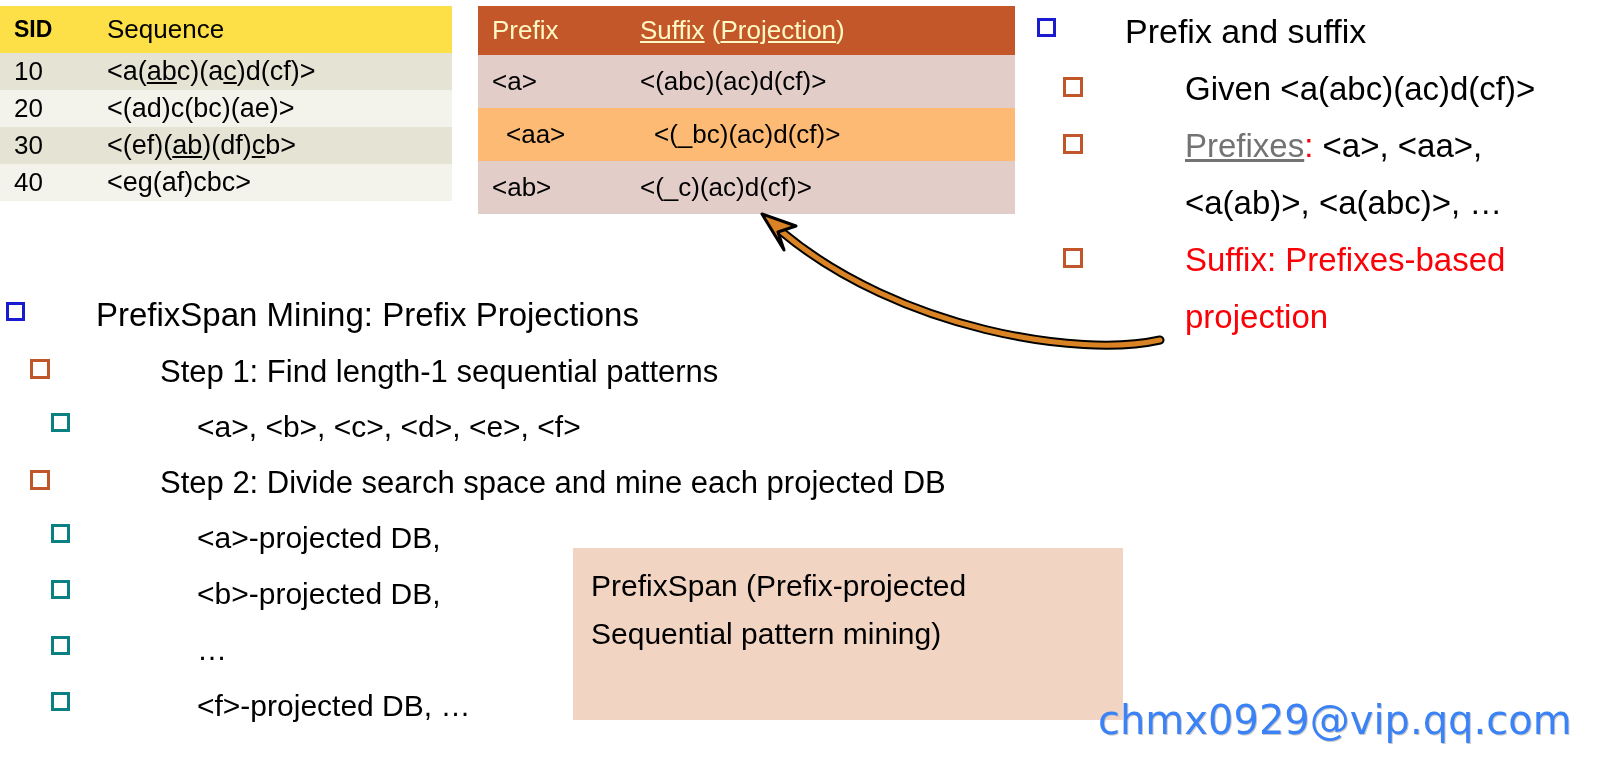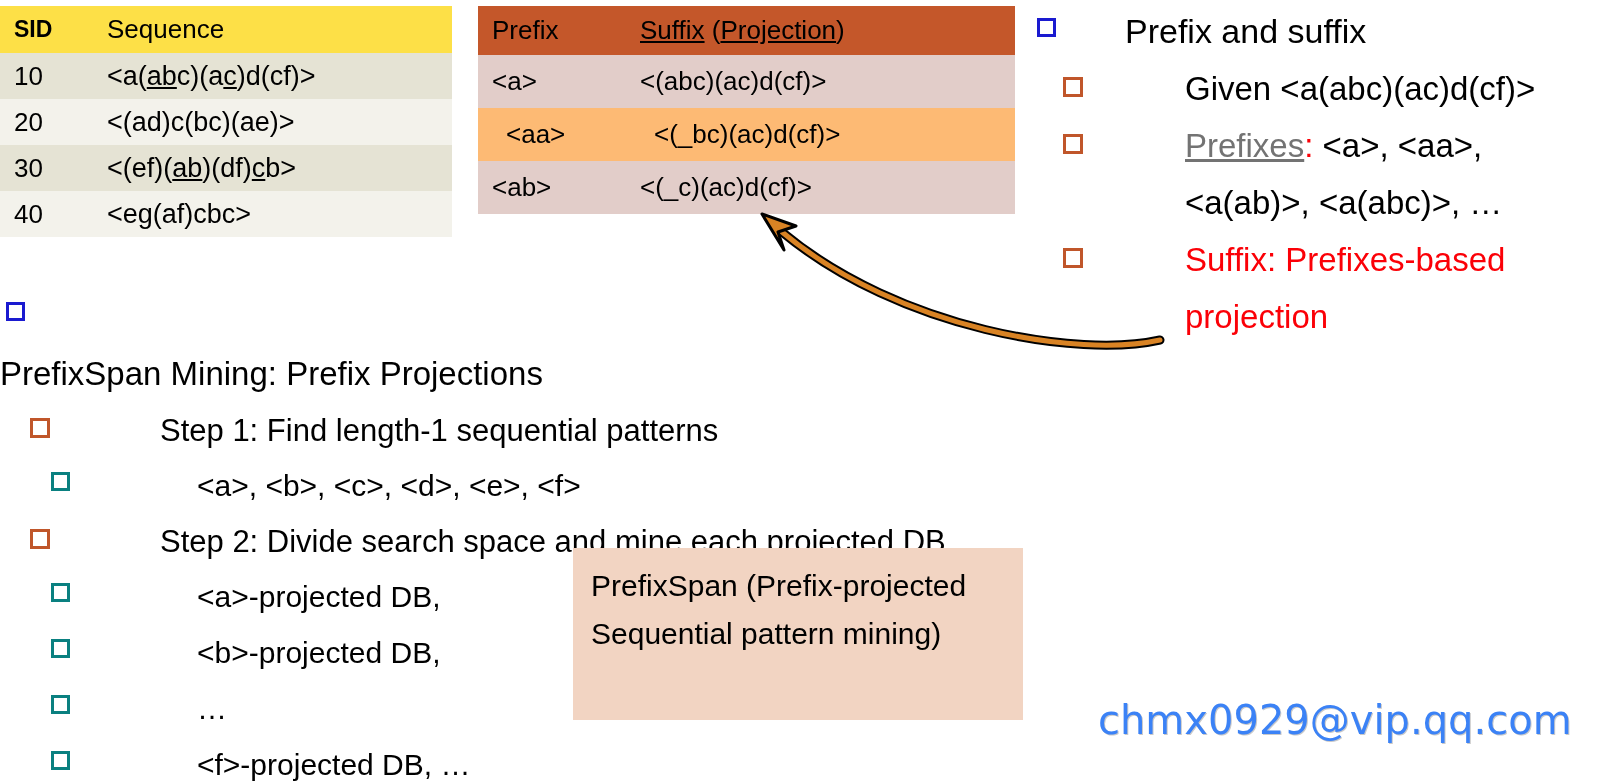--- a/index.html
+++ b/index.html
@@ -38,36 +38,36 @@
   #seq-table { left: 0px; top: 6px; width: 452px; }
   #seq-table col.c1 { width: 93px; }
   #seq-table col.c2 { width: 359px; }
   #seq-table th {
     background: #fde047;
     height: 47px;
     font-size: 26px;
   }
   #seq-table th.sid-h { font-weight: bold; font-size: 23px; }
   #seq-table td {
-    height: 46px;
+    height: 37px;
     font-size: 27px;
   }
   #seq-table tr.odd td { background: #e5e3d4; }
   #seq-table tr.even td { background: #f3f2eb; }
   #seq-table td.sid-cell { font-size: 26px; }
 
   
   #proj-table { left: 478px; top: 6px; width: 537px; }
   #proj-table col.p1 { width: 148px; }
   #proj-table col.p2 { width: 389px; }
   #proj-table th {
     background: #c4572a;
     height: 49px;
     font-size: 26px;
-    color: #000000;
+    color: #fef9c3;
   }
   #proj-table td {
     height: 53px;
     font-size: 26px;
   }
   #proj-table tr.odd td { background: #e2cdc9; }
   #proj-table tr.even td { background: #fdba74; padding-left: 28px; }
 
   
   .blt {
@@ -115,21 +115,21 @@
   }
   .text-cell { flex: 1 1 auto; }
 
   
   #outline {
     position: absolute;
     left: 0px;
     top: 288px;
     width: 1000px;
   }
-  #outline .lvl1 { margin-bottom: 2px; flex-direction: column; }
+  #outline .lvl1 { margin-bottom: 2px; }
   #outline .lvl1 .bullet-cell { width: 64px; justify-content: flex-start; padding-left: 6px; padding-top: 14px; }
   #outline .lvl1 .text-cell { font-size: 33px; line-height: 54px; }
 
   #outline .lvl2 .bullet-cell { width: 104px; justify-content: flex-start; padding-left: 30px; padding-top: 15px; }
   #outline .lvl2 .text-cell { font-size: 31px; line-height: 55px; }
 
   #outline .lvl3 .bullet-cell { width: 120px; justify-content: flex-start; padding-left: 51px; padding-top: 14px; }
   #outline .lvl3 .text-cell { font-size: 30px; line-height: 56px; }
 
   
@@ -144,21 +144,21 @@
   #right-outline .lvl2 .bullet-cell { width: 96px; justify-content: flex-start; padding-left: 46px; padding-top: 17px; }
   #right-outline .lvl2 .text-cell { font-size: 33px; line-height: 57px; }
   .red-txt { color: #fb0007; }
   .red-u { color: #737373; text-decoration: underline; }
 
   
   #citation {
     position: absolute;
     left: 573px;
     top: 548px;
-    width: 450px;
+    width: 550px;
     height: 172px;
     background: #f2d4c2;
     padding: 14px 0 0 18px;
     box-sizing: border-box;
     font-size: 30px;
     line-height: 48px;
   }
 
   
   #arrow { position: absolute; left: 700px; top: 180px; width: 480px; height: 200px; }

